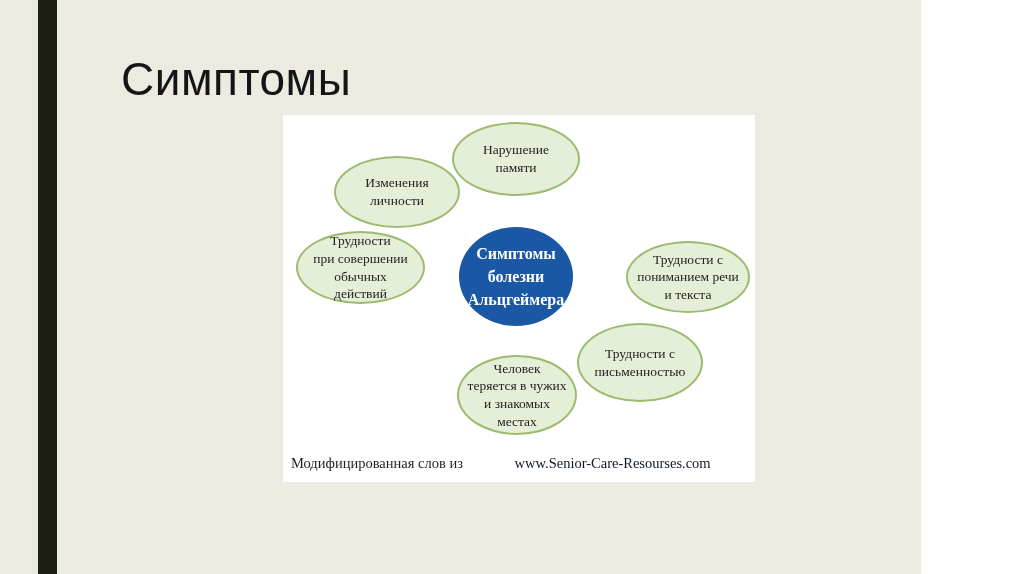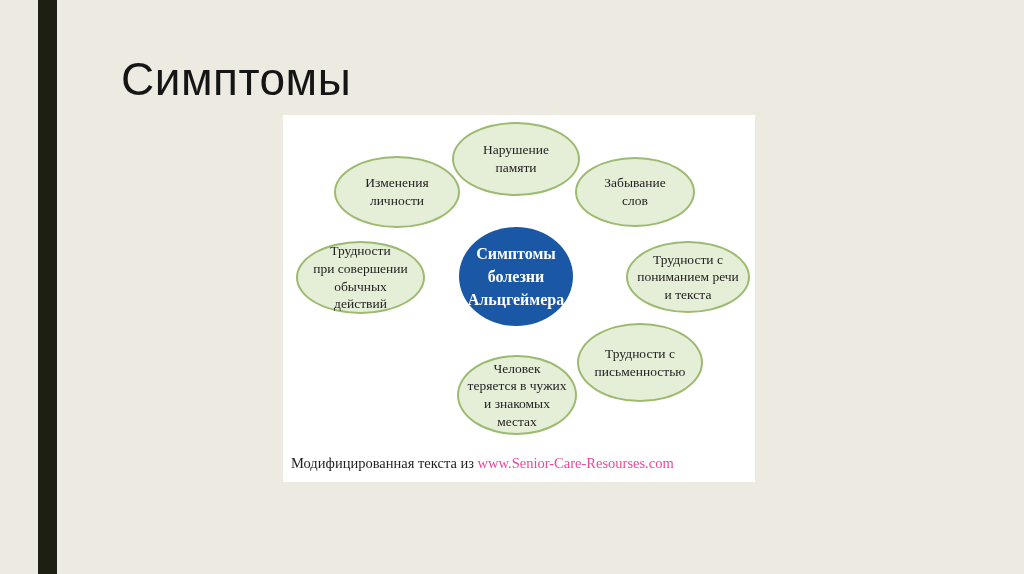--- a/index.html
+++ b/index.html
@@ -1,18 +1,18 @@
 <!DOCTYPE html>
 <html><head>
 <meta charset="utf-8">
 <style>
   html, body { margin: 0; padding: 0; }
   .slide {
     position: relative;
-    width: 1024px;
+    width: 921px;
     height: 574px;
     background: #ECEAE1;
     overflow: hidden;
     font-family: "Liberation Sans", sans-serif;
   }
   .accent-bar {
     position: absolute;
     left: 38px;
     top: 0;
     width: 19px;
@@ -50,21 +50,21 @@
     border: 2px solid #9DBB70;
     color: #232323;
     font-family: "Liberation Serif", "DejaVu Serif", serif;
     font-size: 13.5px;
     line-height: 1.3;
   }
   .node .label { white-space: pre-line; }
   .node-memory        { left: 169px; top: 7px;   width: 128px; height: 74px; }
   .node-personality   { left: 51px;  top: 41px;  width: 126px; height: 72px; }
   .node-forgetting    { left: 292px; top: 42px;  width: 120px; height: 70px; }
-  .node-actions       { left: 13px;  top: 126px; width: 129px; height: 73px; }
+  .node-actions       { left: 13px;  top: 116px; width: 129px; height: 73px; }
   .node-understanding { left: 343px; top: 126px; width: 124px; height: 72px; }
   .node-time          { left: 53px;  top: 207px; width: 117px; height: 78px; }
   .node-lost          { left: 174px; top: 240px; width: 120px; height: 80px; align-items: center; }
   .node-writing       { left: 294px; top: 208px; width: 126px; height: 79px; }
   .node-center {
     left: 176px; top: 112px; width: 114px; height: 99px;
     background: #1A57A5;
     border: none;
     color: #FFFFFF;
     font-weight: bold;
@@ -74,23 +74,24 @@
   .caption {
     position: absolute;
     left: 8px;
     top: 340px;
     font-family: "Liberation Serif", "DejaVu Serif", serif;
     font-size: 14.5px;
     color: #1F1F1F;
     white-space: nowrap;
   }
   .caption-link {
-    color: #ec4899;
+    color: #0f172a;
     text-decoration: none;
     cursor: pointer;
+    margin-left: 48px;
   }
 </style>
 </head>
 <body>
 
 <div class="slide">
   <div class="accent-bar"></div>
   <h1 class="slide-title">Симптомы</h1>
 
   <div class="panel">
@@ -98,24 +99,20 @@
     <div class="node node-memory">
       <span class="label">Нарушение
 памяти</span>
     </div>
 
     <div class="node node-personality">
       <span class="label">Изменения
 личности</span>
     </div>
 
-    <div class="node node-forgetting">
-      <span class="label">Забывание
-слов</span>
-    </div>
 
     <div class="node node-actions">
       <span class="label">Трудности
 при совершении
 обычных
 действий</span>
     </div>
 
     <div class="node node-center">
       <span class="label">Симптомы
@@ -136,17 +133,17 @@
 и знакомых
 местах</span>
     </div>
 
     <div class="node node-writing">
       <span class="label">Трудности с
 письменностью</span>
     </div>
 
     <div class="caption">
-      <span>Модифицированная текста из </span><a class="caption-link">www.Senior-Care-Resourses.com</a>
+      <span>Модифицированная слов из </span><a class="caption-link">www.Senior-Care-Resourses.com</a>
     </div>
 
   </div>
 </div>
 
 </body></html>

